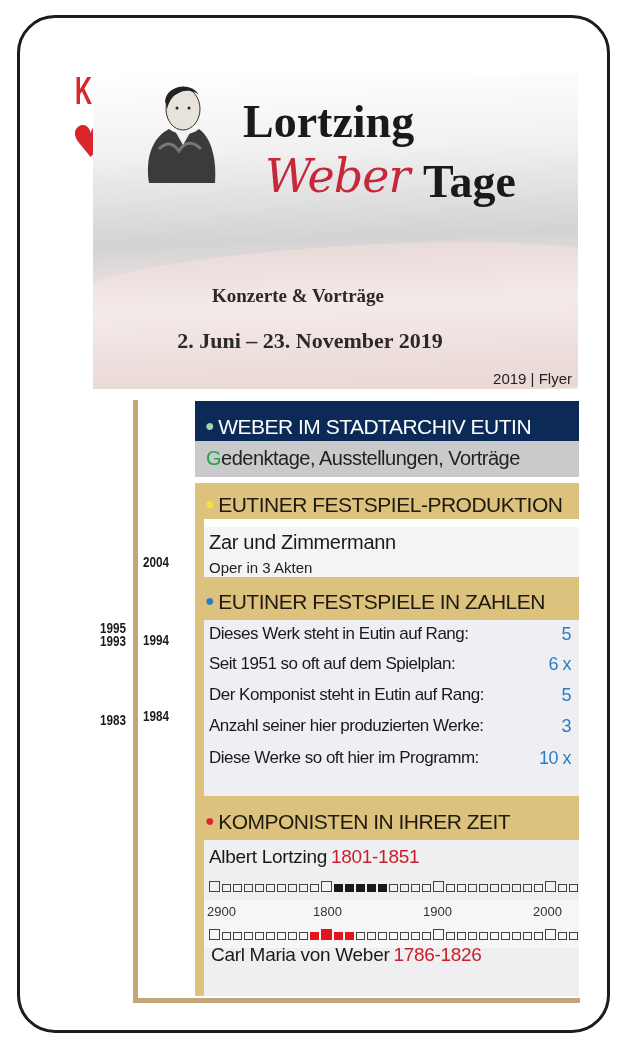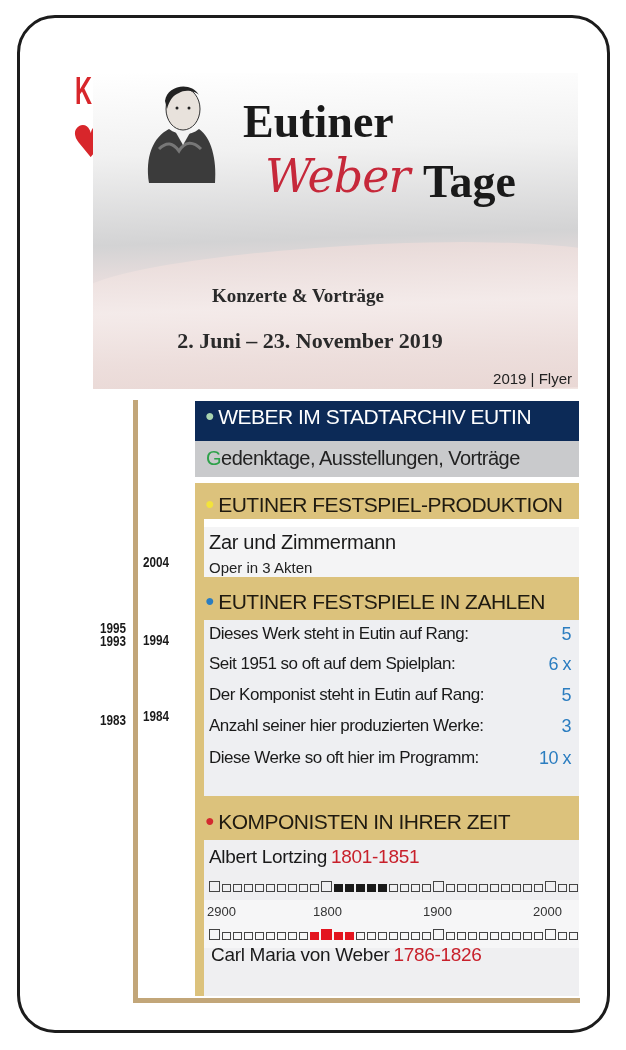--- a/index.html
+++ b/index.html
@@ -19,21 +19,21 @@
   .t-konzerte { position:absolute; left:0; width:410px; top:212px; text-align:center; font-family:"Liberation Serif", serif; font-weight:bold; font-size:19px; color:#2a2a2a; }
   .t-dates { position:absolute; left:0; width:434px; top:255px; text-align:center; font-family:"Liberation Serif", serif; font-weight:bold; font-size:22px; color:#2a2a2a; }
   .t-caption { position:absolute; right:6px; top:297px; font-family:"Liberation Sans", sans-serif; font-size:15px; color:#222; }
 
   .tl-line { position:absolute; left:133px; top:400px; width:5px; height:600px; background:#c2a679; }
   .tl-bottom { position:absolute; left:133px; top:998px; width:447px; height:5px; background:#c2a679; }
   .yr { position:absolute; font-family:"Liberation Sans", sans-serif; font-weight:bold; font-size:15px; color:#1a1a1a; transform:scaleX(0.78); transform-origin:left top; }
   .p-gold-side { position:absolute; left:195px; top:483px; width:9px; height:513px; background:#dcc27c; }
   .hdr { position:absolute; left:195px; width:384px; box-sizing:border-box; font-family:"Liberation Sans", sans-serif; font-size:21px; letter-spacing:-0.5px; padding-left:10px; white-space:nowrap; }
   .hdr .dot { font-size:16px; position:relative; top:-3px; margin-right:4px; }
-  .navy { top:401px; height:40px; background:#0c2a57; color:#ffffff; line-height:32px; }
+  .navy { top:401px; height:40px; background:#0c2a57; color:#ffffff; line-height:51px; }
   .navy .dot { color:#a8d4b0; }
   .grey { top:441px; height:36px; background:#c9cacc; color:#222; line-height:34px; font-size:20px; padding-left:11px; }
   .grey .g { color:#2ea14a; }
   .gold { background:#dcc27c; color:#1f1a10; line-height:44px; height:36px; }
   .gold1 { top:483px; }
   .gold1 .dot { color:#f3e33a; }
   .gold2 { top:580px; height:40px; line-height:44px; }
   .gold2 .dot { color:#2b7dc0; }
   .gold3 { top:800px; height:40px; line-height:44px; }
   .gold3 .dot { color:#d32a2f; }
@@ -70,21 +70,21 @@
   <div class="wave"></div>
   <svg class="portrait" viewBox="0 0 80 108">
     <ellipse cx="44" cy="30" rx="17" ry="21" fill="#e8e2dc" stroke="#333" stroke-width="1"></ellipse>
     <path d="M26 22 C28 6 52 2 60 16 C56 12 46 10 40 14 C34 16 30 22 28 30 Z" fill="#222"></path>
     <path d="M10 104 C6 78 14 58 30 50 C38 56 50 58 60 50 C72 58 78 80 76 104 Z" fill="#3b3b3b"></path>
     <path d="M20 70 C28 62 34 64 40 72 C46 62 54 62 62 70" stroke="#777" stroke-width="3" fill="none"></path>
     <path d="M36 52 L44 66 L52 52" fill="#f2f2f2"></path>
     <circle cx="38" cy="29" r="1.5" fill="#222"></circle>
       <circle cx="50" cy="29" r="1.5" fill="#222"></circle>
   </svg>
-  <div class="t-eutiner">Eutiner</div>
+  <div class="t-eutiner">Lortzing</div>
   <div class="t-weber">Weber</div>
   <div class="t-tage">Tage</div>
   <div class="t-konzerte">Konzerte &amp; Vorträge</div>
   <div class="t-dates">2. Juni – 23. November 2019</div>
   <div class="t-caption">2019 | Flyer</div>
 </div>
 
 <div class="tl-line"></div>
 <div class="tl-bottom"></div>
 

